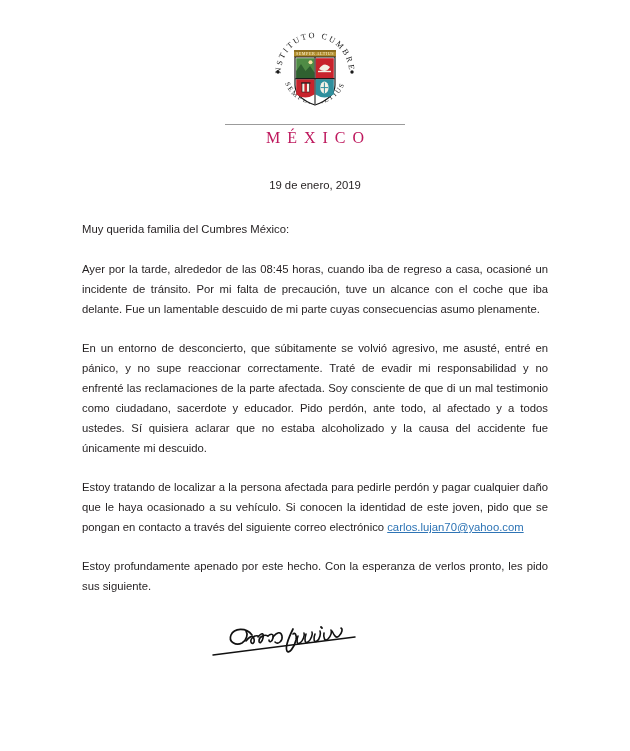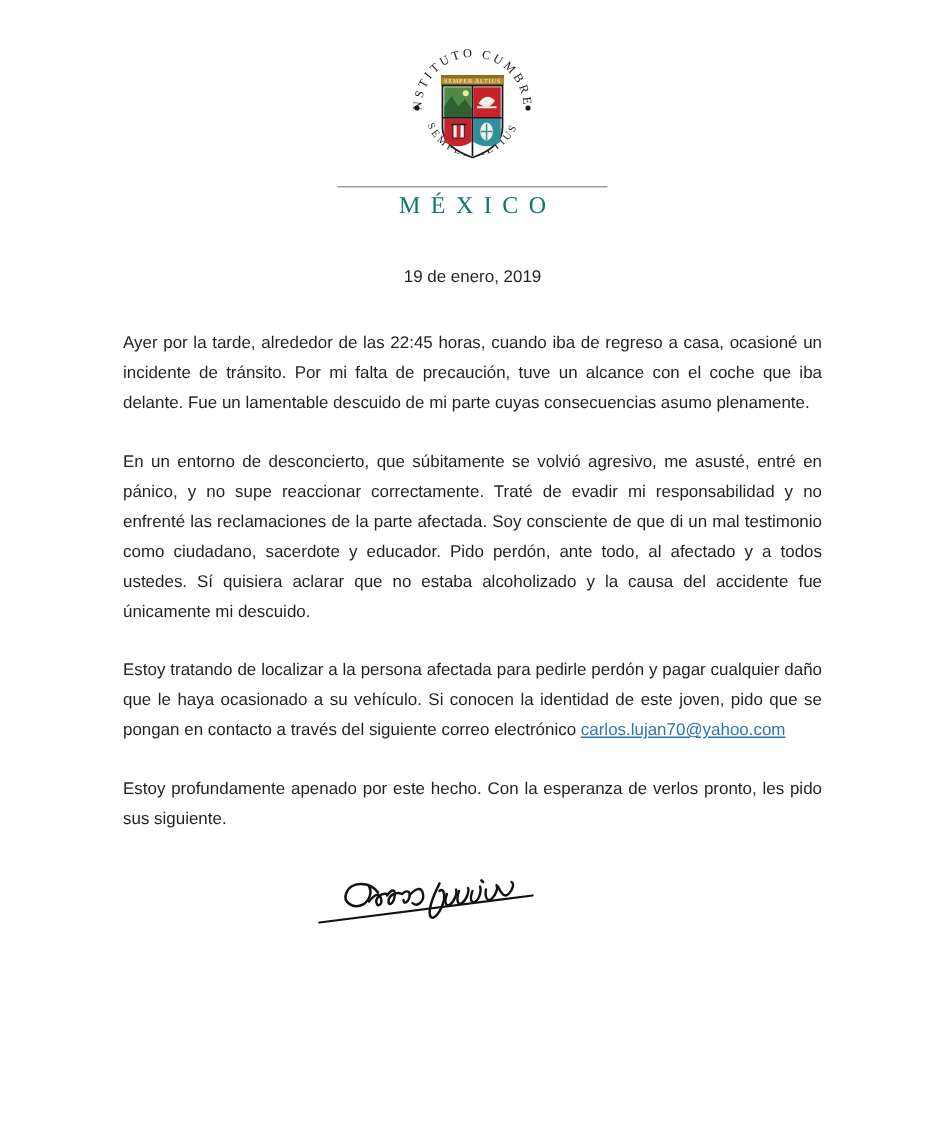--- a/index.html
+++ b/index.html
@@ -38,21 +38,21 @@
   .mex-rule {
     width: 180px;
     height: 1px;
     background: #9b9b9b;
     margin: 6px 0 2px 0;
   }
   .mex-word {
     font-family: "Liberation Serif", serif;
     font-size: 16px;
     letter-spacing: 7px;
-    color: #0f766e;
+    color: #be185d;
     text-indent: 7px;
     line-height: 22px;
   }
 
   
   .doc-body {
     margin: 0 auto;
     width: 466px;
     padding-top: 26px;
     font-size: 11.3px;
@@ -151,22 +151,23 @@
 
     <div class="mex-rule"></div>
     <div class="mex-word">MÉXICO</div>
   </div>
 
   <div class="doc-body">
 
     <div class="date-line">19 de enero, 2019</div>
 
 
+    <div class="salutation">Muy querida familia del Cumbres México:</div>
 
-    <p class="para">Ayer por la tarde, alrededor de las 22:45 horas, cuando iba de regreso a casa, ocasioné un incidente de tránsito. Por mi falta de precaución, tuve un alcance con el coche que iba delante. Fue un lamentable descuido de mi parte cuyas consecuencias asumo plenamente.</p>
+    <p class="para">Ayer por la tarde, alrededor de las 08:45 horas, cuando iba de regreso a casa, ocasioné un incidente de tránsito. Por mi falta de precaución, tuve un alcance con el coche que iba delante. Fue un lamentable descuido de mi parte cuyas consecuencias asumo plenamente.</p>
 
     <p class="para">En un entorno de desconcierto, que súbitamente se volvió agresivo, me asusté, entré en pánico, y no supe reaccionar correctamente. Traté de evadir mi responsabilidad y no enfrenté las reclamaciones de la parte afectada. Soy consciente de que di un mal testimonio como ciudadano, sacerdote y educador. Pido perdón, ante todo, al afectado y a todos ustedes. Sí quisiera aclarar que no estaba alcoholizado y la causa del accidente fue únicamente mi descuido.</p>
 
     <p class="para"><span>Estoy tratando de localizar a la persona afectada para pedirle perdón y pagar cualquier daño que le haya ocasionado a su vehículo. Si conocen la identidad de este joven, pido que se pongan en contacto a través del siguiente correo electrónico </span><a class="email-link" href="#">carlos.lujan70@yahoo.com</a></p>
 
 
     <p class="para">Estoy profundamente apenado por este hecho. Con la esperanza de verlos pronto, les pido sus siguiente.</p>
 
     <div class="sign-block">
 

